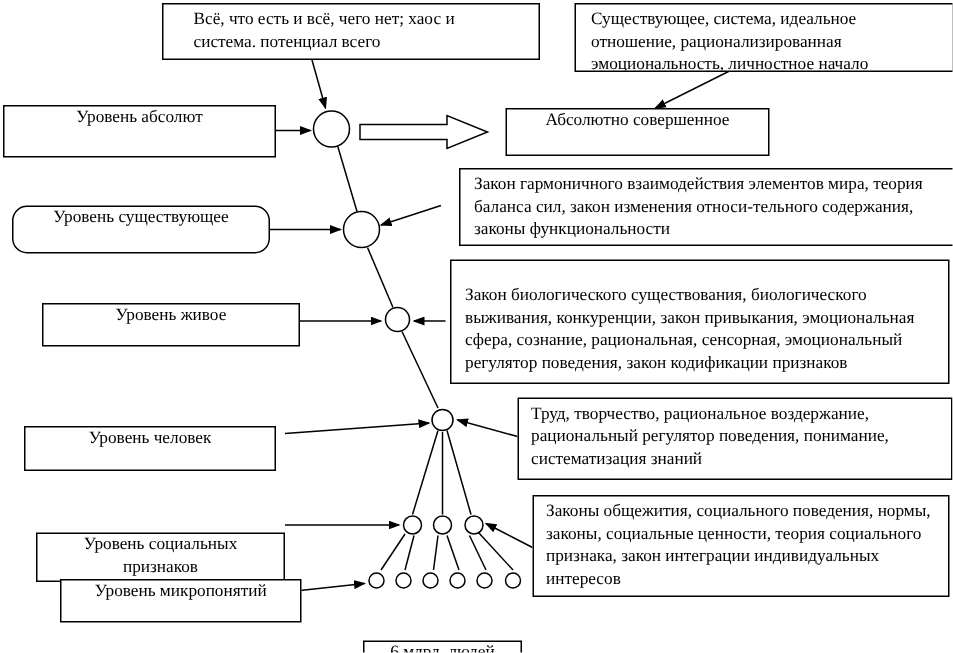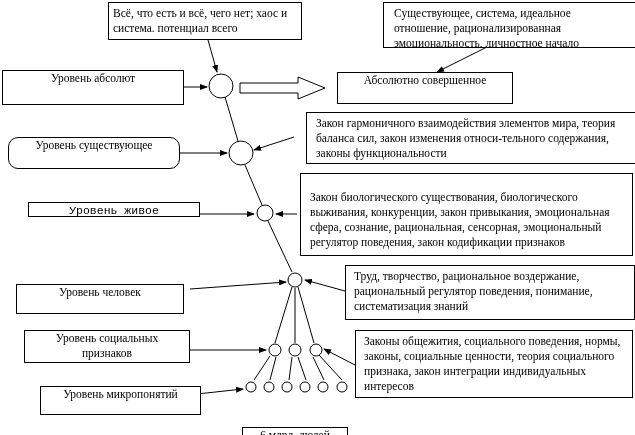--- a/index.html
+++ b/index.html
@@ -2,21 +2,21 @@
 <html><head>
 <meta charset="utf-8">
 <style>
   html, body { margin:0; padding:0; background:#ffffff; }
   body { width:635px; height:435px; position:relative; overflow:hidden;
          font-family:"Liberation Serif", "DejaVu Serif", serif; color:#000; }
   svg#links { position:absolute; left:0; top:0; width:635px; height:435px; }
   .box { position:absolute; box-sizing:border-box; border:1px solid #000; background:#fff;
          font-size:11.5px; line-height:15px; overflow:hidden; }
   .lvl { text-align:center; display:flex; align-items:flex-start; justify-content:center; }
-  .lvl.clip { align-items:flex-start; padding-top:4px; }
+  .lvl.clip { align-items:flex-start; padding-top:4px;margin-top:25px; }
   .desc { padding:2px 6px 0 6px; text-align:left; }
 </style>
 </head>
 <body>
 
 <svg id="links" xmlns="http://www.w3.org/2000/svg">
   <defs>
     <marker id="ah" markerWidth="8" markerHeight="6" refX="7" refY="3" orient="auto">
       <path d="M0,0 L8,3 L0,6 Z" fill="#000"></path>
     </marker>
@@ -67,34 +67,34 @@
   <line x1="345" y1="291" x2="305" y2="280" stroke="#000" marker-end="url(#ah)"></line>
   <line x1="355" y1="365" x2="324" y2="349" stroke="#000" marker-end="url(#ah)"></line>
 </svg>
 
 <div class="box lvl" style="left:2px;top:70px;width:182px;height:35px;">
   <span>Уровень абсолют</span>
 </div>
 <div class="box lvl" style="left:8px;top:137px;width:172px;height:32px;border-radius:10px;">
   <span>Уровень существующее</span>
 </div>
-<div class="box lvl" style="left:28px;top:202px;width:172px;height:15px;font-family:Liberation Mono, monospace;">
+<div class="box lvl" style="left:28px;top:202px;width:172px;height:29px;">
   <span>Уровень живое</span>
 </div>
 <div class="box lvl" style="left:16px;top:284px;width:168px;height:30px;">
   <span>Уровень человек</span>
 </div>
 <div class="box lvl clip" style="left:24px;top:330px;width:166px;height:33px;padding:0 24px;">
   <span>Уровень социальных признаков</span>
 </div>
 <div class="box lvl" style="left:40px;top:386px;width:161px;height:29px;">
   <span>Уровень микропонятий</span>
 </div>
 
-<div class="box desc" style="left:108px;top:2px;width:194px;height:38px;padding:3px 4px;">
+<div class="box desc" style="left:108px;top:2px;width:252px;height:38px;padding:3px 20px;">
   <span>Всё, что есть и всё, чего нет; хаос и система. потенциал всего</span>
 </div>
 <div class="box desc" style="left:383px;top:2px;width:253px;height:46px;padding:3px 10px;">
   <span>Существующее, система, идеальное отношение, рационализированная эмоциональность, личностное начало</span>
 </div>
 <div class="box lvl" style="left:337px;top:72px;width:176px;height:32px;">
   <span>Абсолютно совершенное</span>
 </div>
 <div class="box desc" style="left:306px;top:112px;width:333px;height:52px;padding:3px 9px;">
   <span>Закон гармоничного взаимодействия элементов мира, теория баланса сил, закон изменения относи-тельного содержания, законы функциональности</span>

